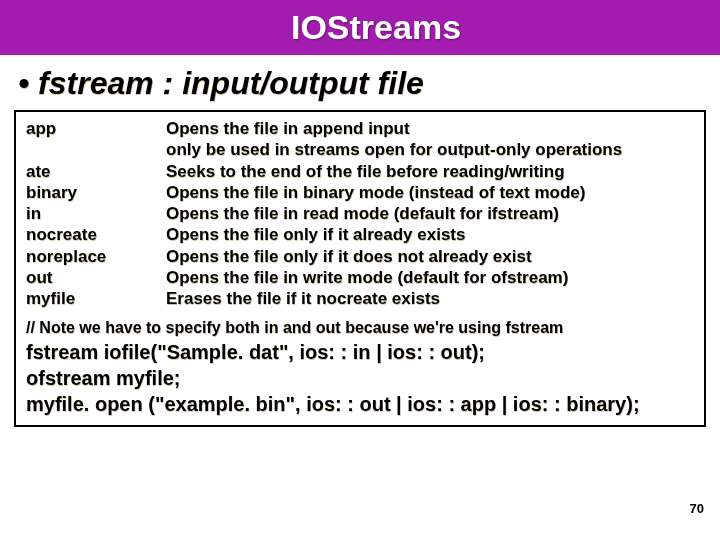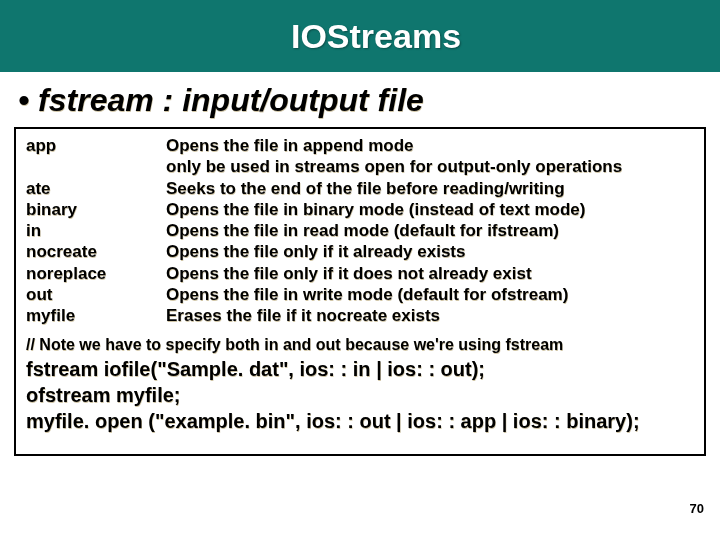--- a/index.html
+++ b/index.html
@@ -6,22 +6,22 @@
     margin: 0;
     padding: 0;
     width: 720px;
     height: 540px;
     font-family: "Segoe UI", Tahoma, sans-serif;
     background: #fff;
     overflow: hidden;
     position: relative;
   }
   .title-bar {
-    background: #0f766e;
-    height: 72px;
+    background: #a21caf;
+    height: 55px;
     display: flex;
     align-items: center;
     justify-content: center;
     padding-left: 32px;
   }
   .title-text {
     color: #fff;
     font-family: "Comic Sans MS", cursive, sans-serif;
     font-size: 34px;
     font-weight: bold;
@@ -32,21 +32,21 @@
     font-size: 32px;
     font-style: italic;
     font-weight: bold;
     color: #000;
     padding: 10px 18px 4px 18px;
     text-shadow: 0.5px 0.5px 0 rgba(120,90,0,0.35);
   }
   .box {
     border: 2px solid #000;
     margin: 4px 14px 0 14px;
-    padding: 6px 10px 20px 10px;
+    padding: 6px 10px 8px 10px;
   }
   .flags-table {
     display: grid;
     grid-template-columns: 130px 1fr;
     column-gap: 10px;
     row-gap: 0;
     font-size: 17px;
     font-weight: bold;
     color: #000;
     line-height: 1.25;
@@ -87,21 +87,21 @@
 <div class="title-bar">
   <div class="title-text">IOStreams</div>
 </div>
 
 <div class="subheading">• fstream : input/output  file</div>
 
 <div class="box">
 
   <div class="flags-table">
     <div class="k">app</div>
-    <div class="v">Opens the file in append mode</div>
+    <div class="v">Opens the file in append input</div>
     <div class="k"></div>
     <div class="v">only be used in streams open for output-only operations</div>
     <div class="k">ate</div>
     <div class="v">Seeks to the end of the file before reading/writing</div>
     <div class="k">binary</div>
     <div class="v">Opens the file in binary mode (instead of text mode)</div>
     <div class="k">in</div>
     <div class="v">Opens the file in read mode (default for ifstream)</div>
     <div class="k">nocreate</div>
     <div class="v">Opens the file only if it already exists</div>

